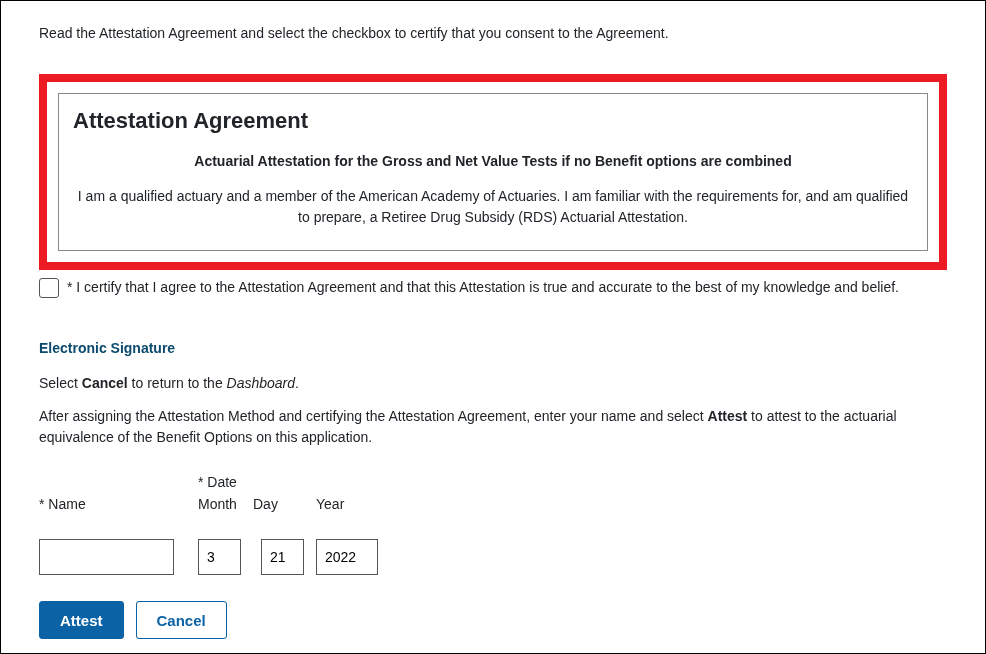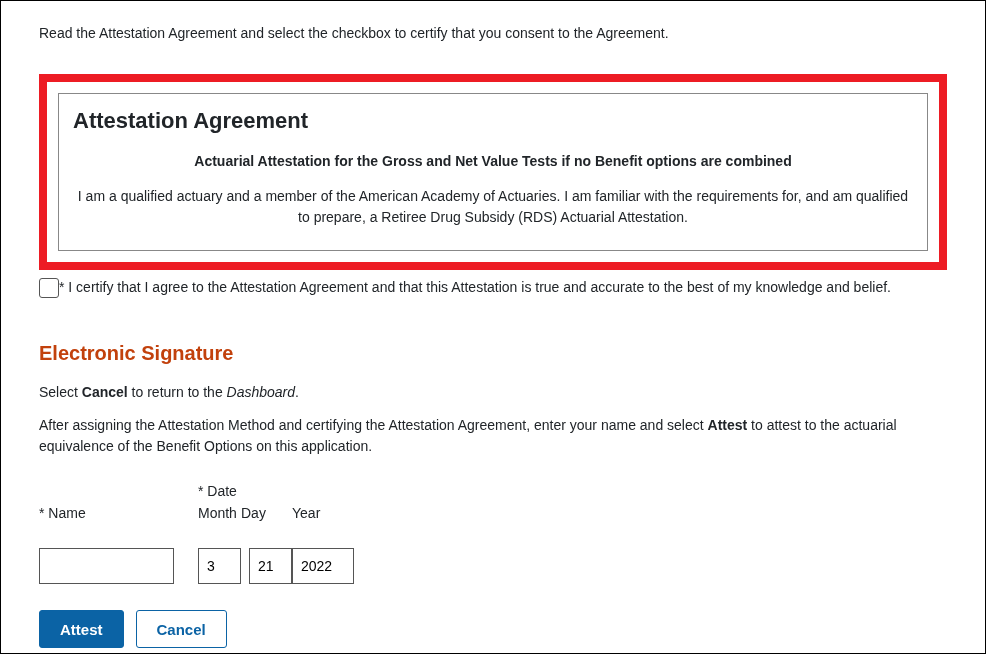--- a/index.html
+++ b/index.html
@@ -42,42 +42,42 @@
       font-weight: 700;
       margin-bottom: 14px;
     }
     .agreement-box p {
       margin-bottom: 12px;
       text-align: center;
     }
     .certify-row {
       display: flex;
       align-items: center;
-      gap: 0;
+      gap: 8px;
       margin-top: 6px;
       margin-bottom: 40px;
     }
     .certify-row input[type="checkbox"] {
       width: 20px;
       height: 20px;
       margin-top: 2px;
       border: 1.5px solid #555;
       border-radius: 3px;
       appearance: none;
       cursor: pointer;
       flex-shrink: 0;
     }
     .certify-label {
       font-size: 14px;
     }
     .section-head {
       font-weight: 700;
-      font-size: 20px;
+      font-size: 14px;
       margin-bottom: 14px;
-      color: #c2410c;
+      color: #0c4a6e;
     }
     .sig-text {
       margin-bottom: 12px;
     }
     .sig-text b { font-weight: 700; }
     .sig-text i { font-style: italic; }
     .sig-fields {
       display: flex;
       gap: 24px;
       margin-top: 24px;
@@ -94,20 +94,21 @@
       height: 22px;
       display: flex;
       align-items: flex-end;
     }
     .date-labels {
       display: flex;
       flex-direction: column;
     }
     .date-row {
       display: flex;
+      gap: 12px;
     }
     .date-sub {
       display: flex;
       flex-direction: column;
     }
     input[type="text"] {
       border: 1px solid #555;
       height: 36px;
       padding: 4px 8px;
       font-size: 14px;

